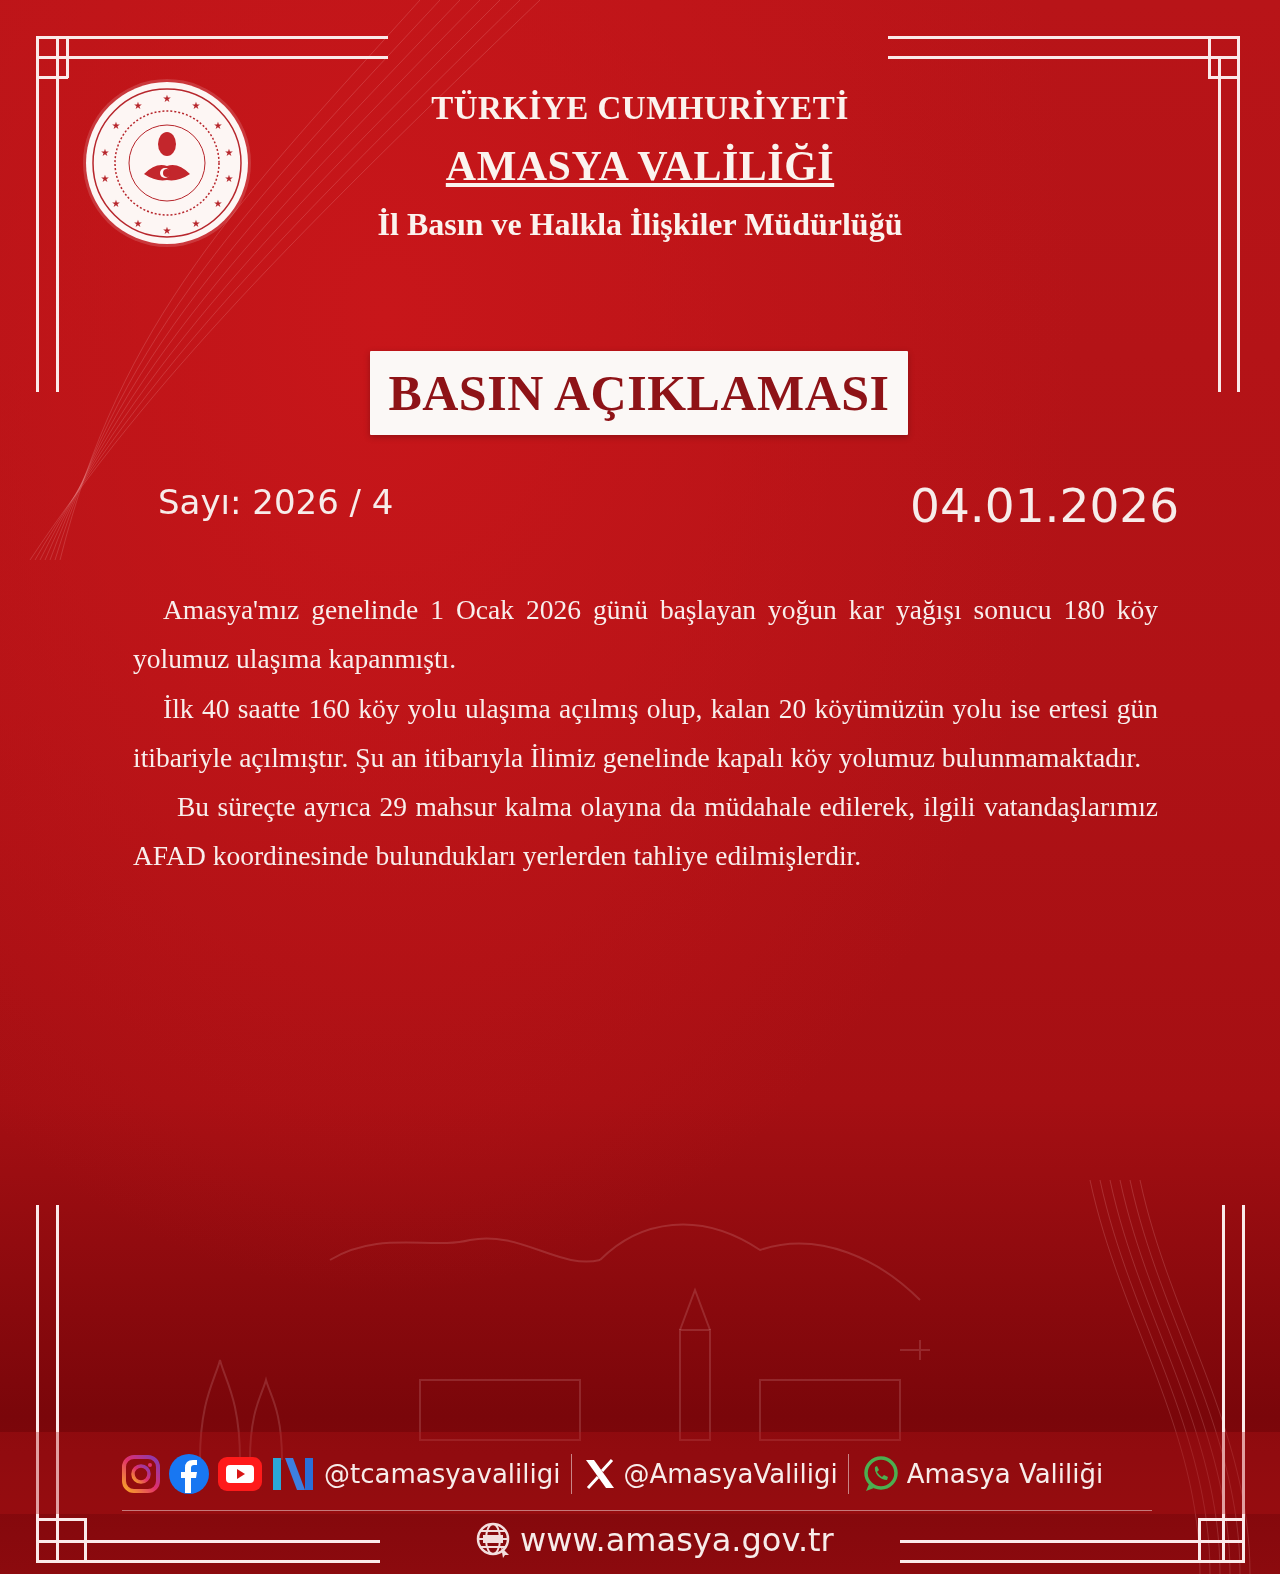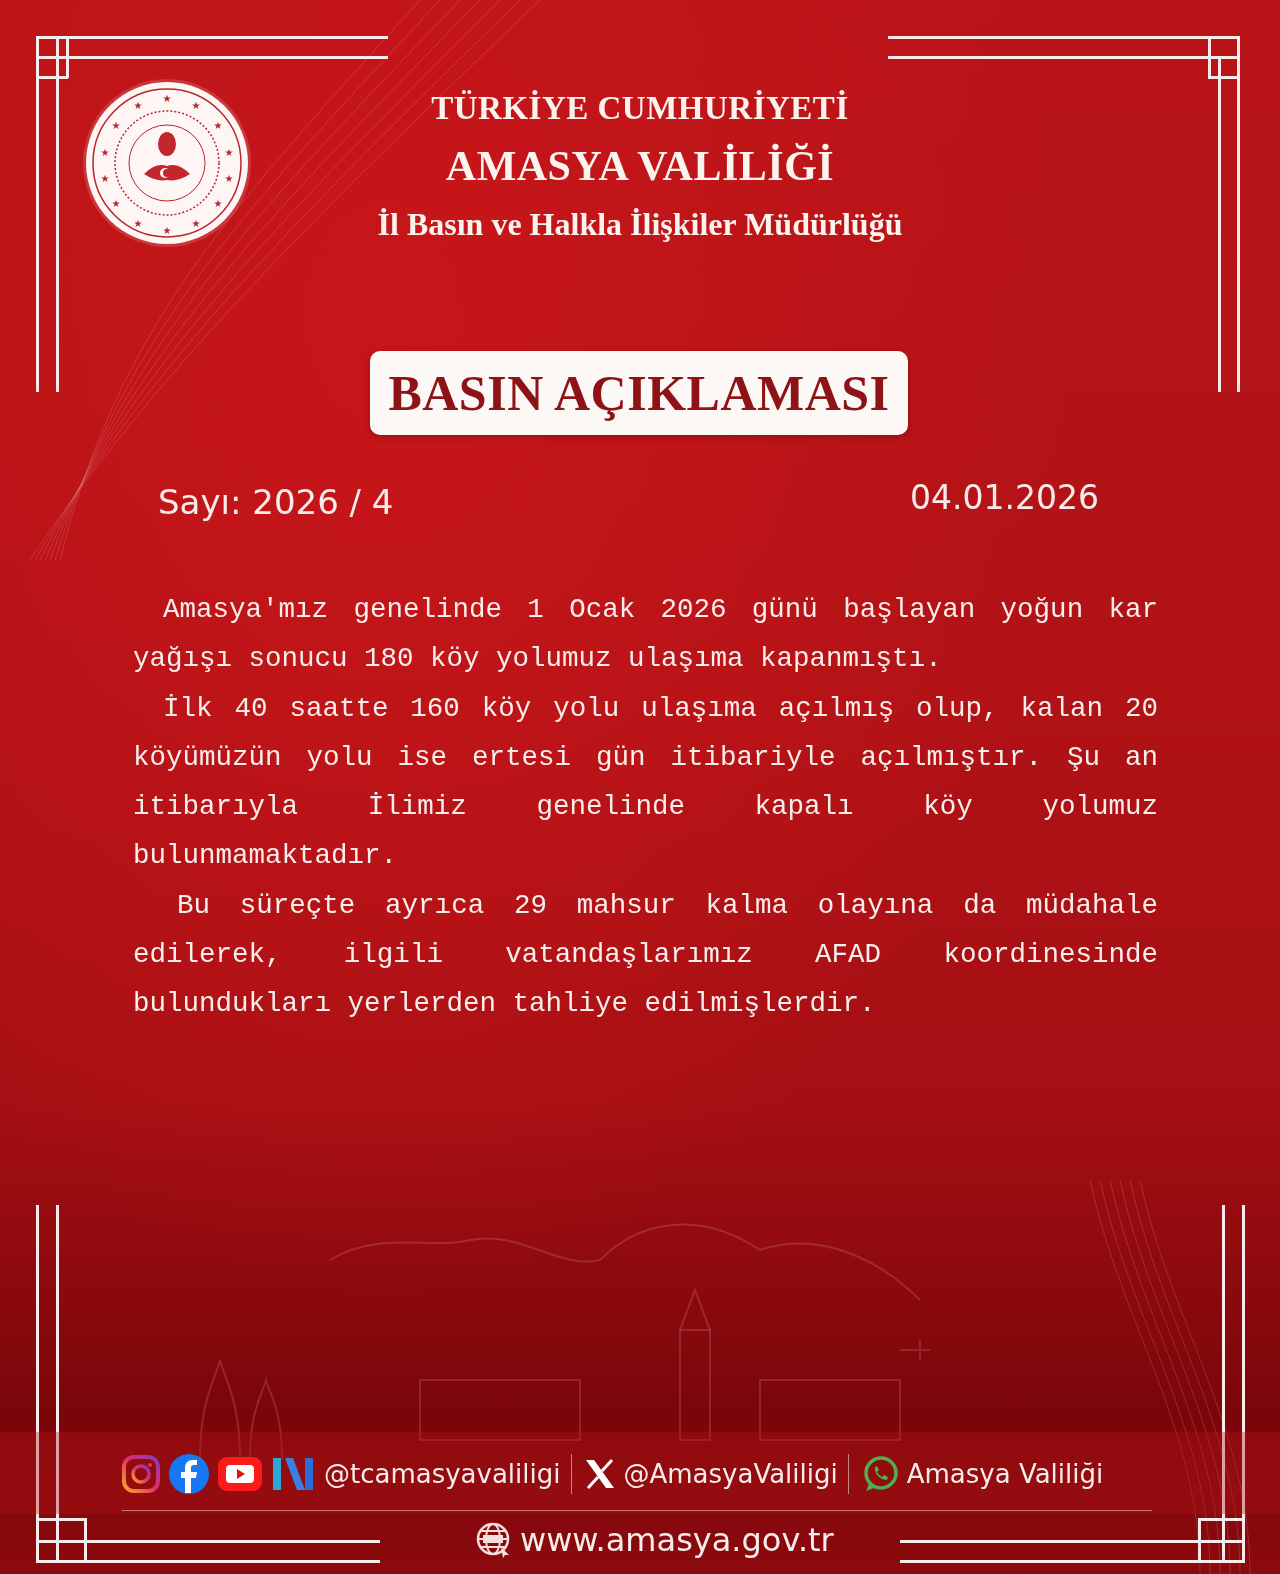--- a/index.html
+++ b/index.html
@@ -7,29 +7,29 @@
   .page{position:relative;width:1280px;height:1574px;overflow:hidden;
     background:
       radial-gradient(ellipse at 30% 20%, #c8161a 0%, rgba(200,22,26,0) 55%),
       linear-gradient(180deg,#b81418 0%,#b01216 45%,#a50f13 70%,#7a060a 90%,#8c0a0e 100%);
   }
   .wave{position:absolute;pointer-events:none;}
   .frame-line{position:absolute;background:#fbeaea;}
   .seal{position:absolute;border-radius:50%;background:#fdf6f4;box-shadow:0 0 0 3px rgba(255,255,255,.15);}
   .title{position:absolute;left:0;width:1280px;text-align:center;color:#fbf3ee;font-family:"Liberation Serif","DejaVu Serif",serif;font-weight:bold;}
   .t1{top:90px;font-size:33px;letter-spacing:0.5px;}
-  .t2{top:142px;font-size:42px;letter-spacing:0.5px;}
+  .t2{top:142px;font-size:42px;letter-spacing:0.5px;text-decoration:underline;}
   .t3{top:206px;font-size:32px;}
-  .badge{position:absolute;left:370px;top:351px;width:538px;height:84px;background:#fbf8f6;border-radius:10px;
+  .badge{position:absolute;left:370px;top:351px;width:538px;height:84px;background:#fbf8f6;border-radius:1px;
     display:flex;align-items:center;justify-content:center;box-shadow:0 2px 6px rgba(0,0,0,.25);}
   .badge span{font-family:"Liberation Serif","DejaVu Serif",serif;font-weight:bold;font-size:50px;color:#8e1317;letter-spacing:0.5px;}
   .meta{position:absolute;color:#f7ecea;font-family:"DejaVu Sans",sans-serif;}
   .sayi{left:158px;top:482px;font-size:34px;}
-  .date{left:910px;top:478px;font-size:33px;}
-  .body{position:absolute;left:133px;top:585px;width:1025px;color:#f8eeec;font-family:Liberation Mono, monospace;font-size:27.5px;line-height:49.3px;}
+  .date{left:910px;top:478px;font-size:47px;}
+  .body{position:absolute;left:133px;top:585px;width:1025px;color:#f8eeec;font-family:Liberation Serif, serif;font-size:27.5px;line-height:49.3px;}
   .body p{margin:0;text-align:justify;text-indent:30px;}
   .body p.last{text-indent:36px;}
   .footer{position:absolute;left:120px;top:1448px;width:1040px;height:52px;display:flex;align-items:center;color:#f7ecea;font-family:"DejaVu Sans",sans-serif;font-size:26px;}
   .ico{display:inline-flex;align-items:center;justify-content:center;width:42px;height:42px;margin-right:6px;flex:none;}
   .sep{width:1px;height:40px;background:rgba(255,255,255,.5);margin:0 10px;}
   .rule{position:absolute;left:122px;top:1510px;width:1030px;height:1px;background:rgba(255,255,255,.45);}
   .web{position:absolute;left:474px;top:1520px;display:flex;align-items:center;color:#f7ecea;font-family:"DejaVu Sans",sans-serif;font-size:32px;}
   .footband{position:absolute;left:0;top:1432px;width:1280px;height:82px;background:rgba(180,20,24,.35);}
 </style>
 </head>

